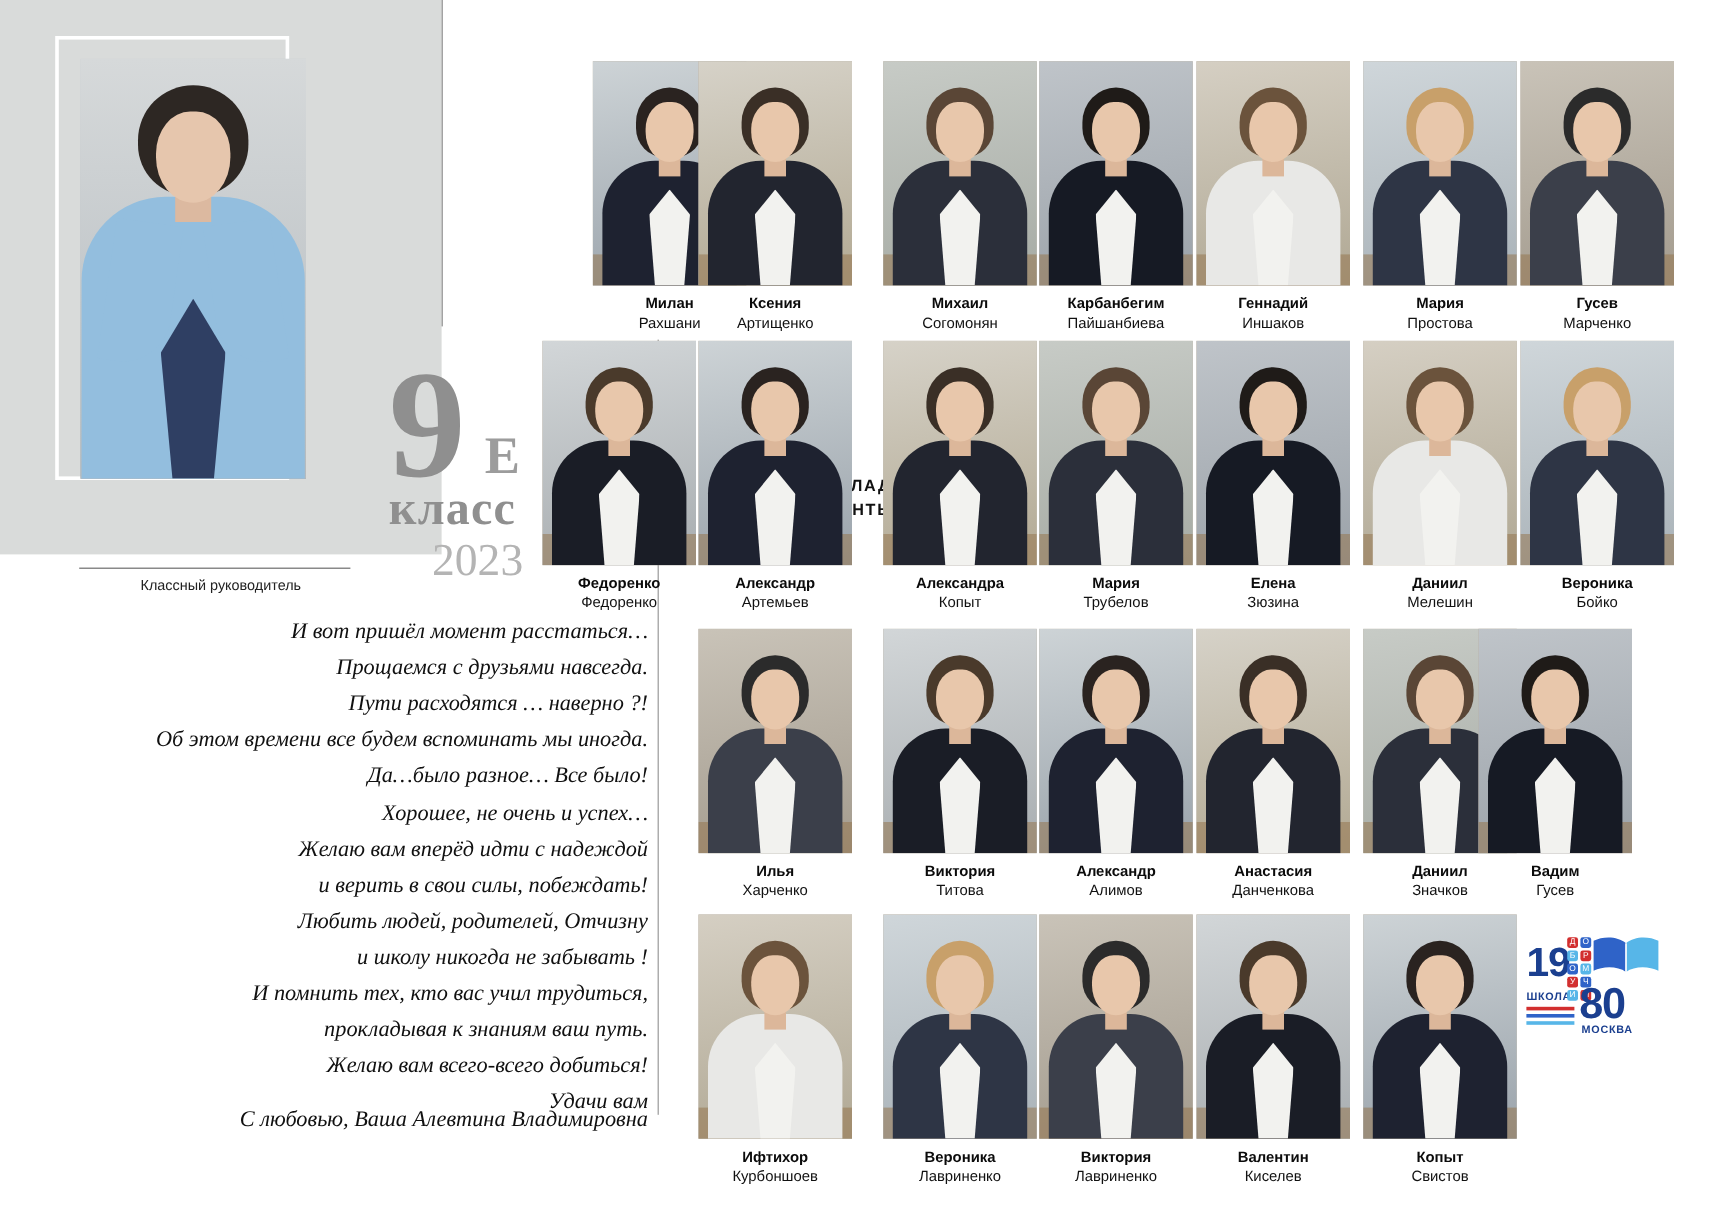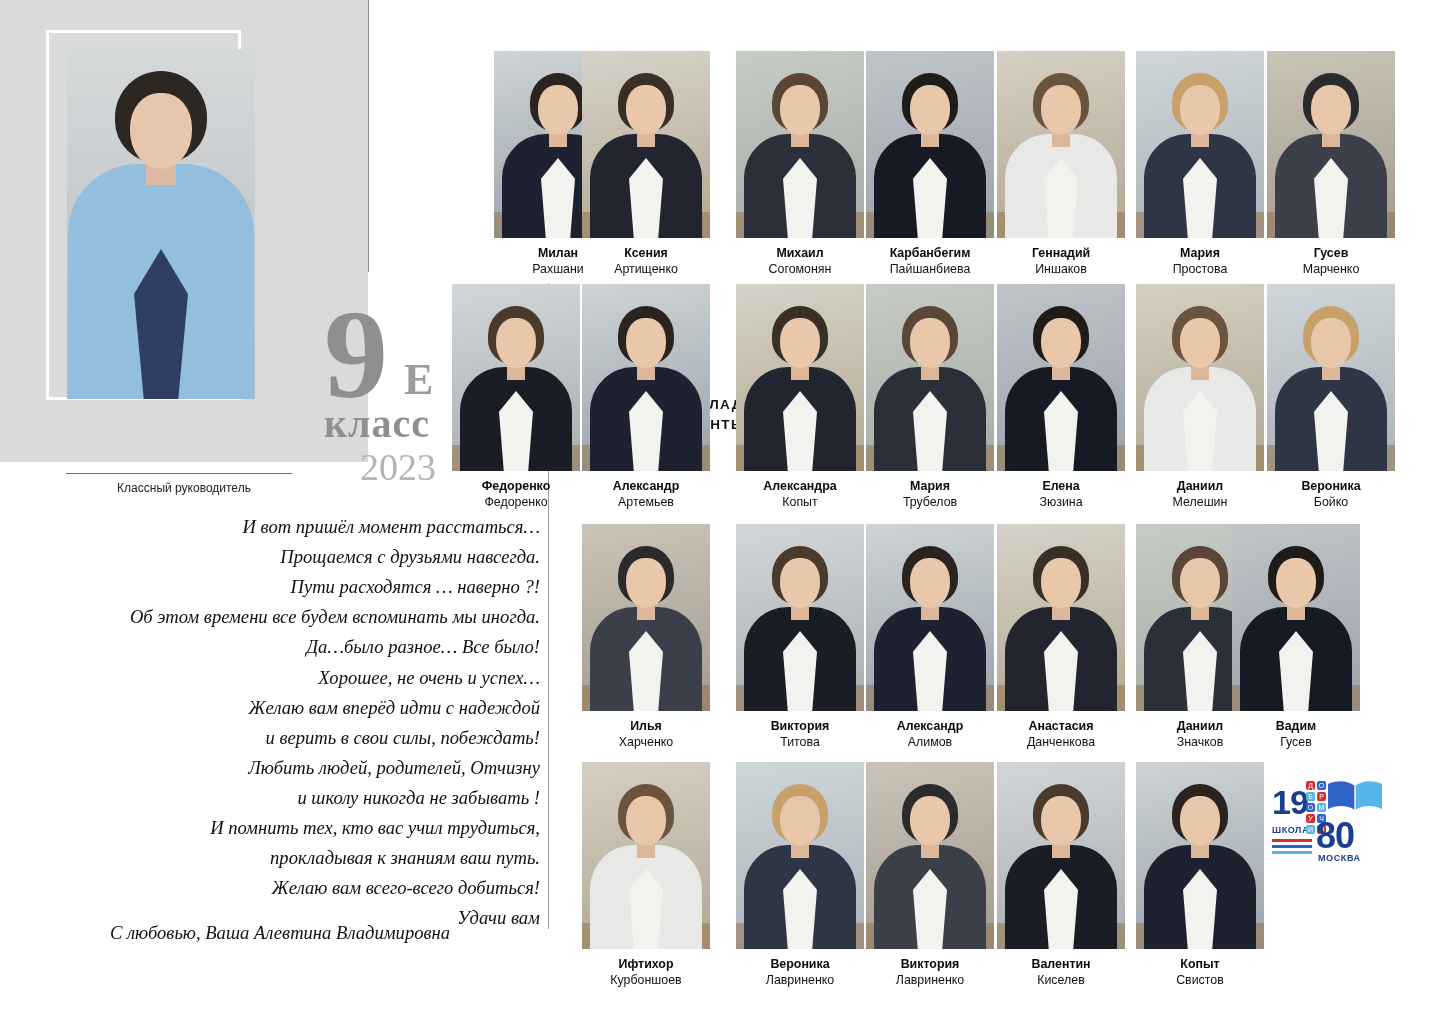--- a/index.html
+++ b/index.html
@@ -145,21 +145,21 @@
     font-style: italic;
     font-size: 18.6px;
     line-height: 1.62;
     color: #101010;
   }
   .poem .ln { display: block; }
   .poem-sign {
     position: absolute;
     left: 20px; top: 922px;
     width: 520px;
-    text-align: center;
+    text-align: right;
     font-family: "Liberation Serif", serif;
     font-style: italic;
     font-size: 18.6px;
     color: #101010;
   }
 
   
   .vline-mid {
     position: absolute;
     left: 548px; top: 283px; width: 1px; height: 646px;

